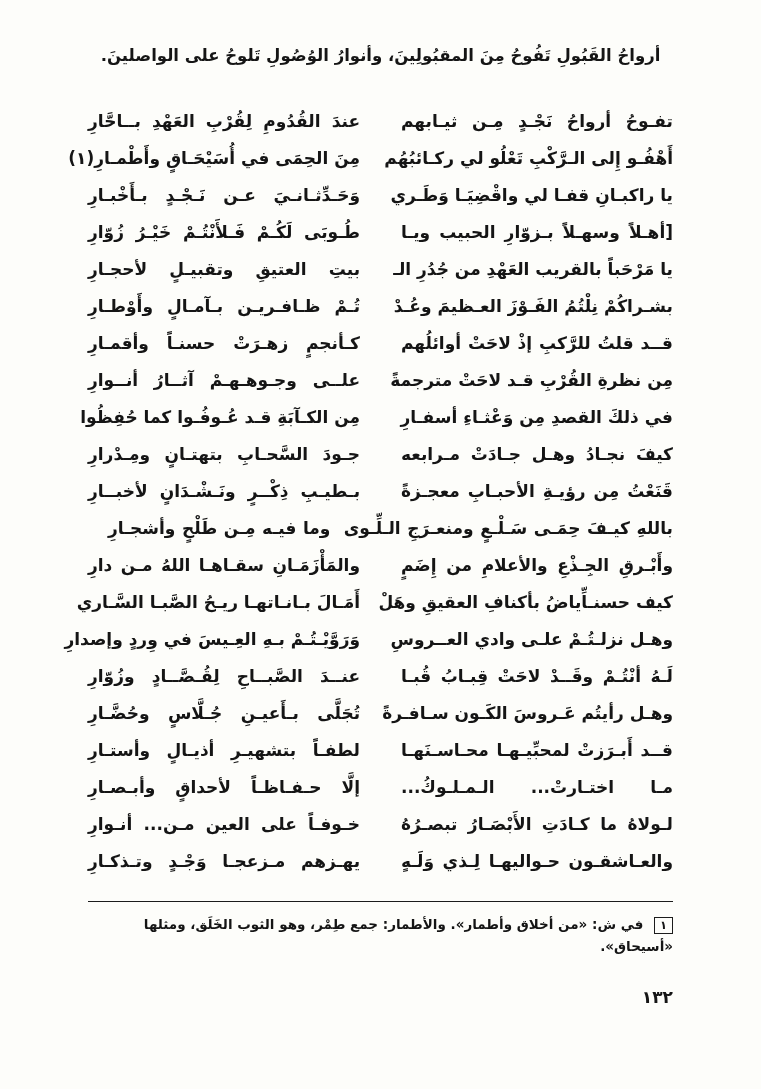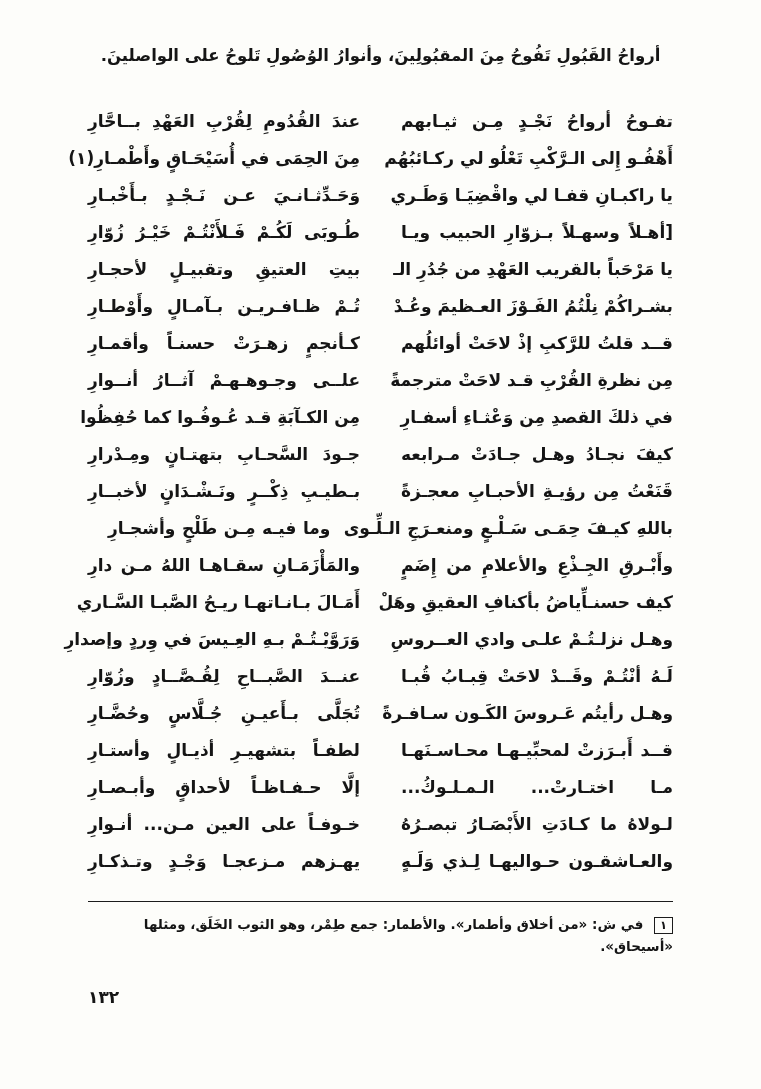--- a/index.html
+++ b/index.html
@@ -58,21 +58,21 @@
   .fn-marker {
     display: inline-block;
     border: 1.2px solid #1c1c1c;
     padding: 0 5px;
     font-size: 11.5px;
     line-height: 15px;
     margin-left: 6px;
     vertical-align: middle;
   }
   .page-number {
-    text-align: left;
+    text-align: right;
     font-size: 17px;
     font-weight: 700;
     margin-top: 30px;
     letter-spacing: 2px;
   }
 </style>
 </head>
 <body>
 
 <div class="page">

